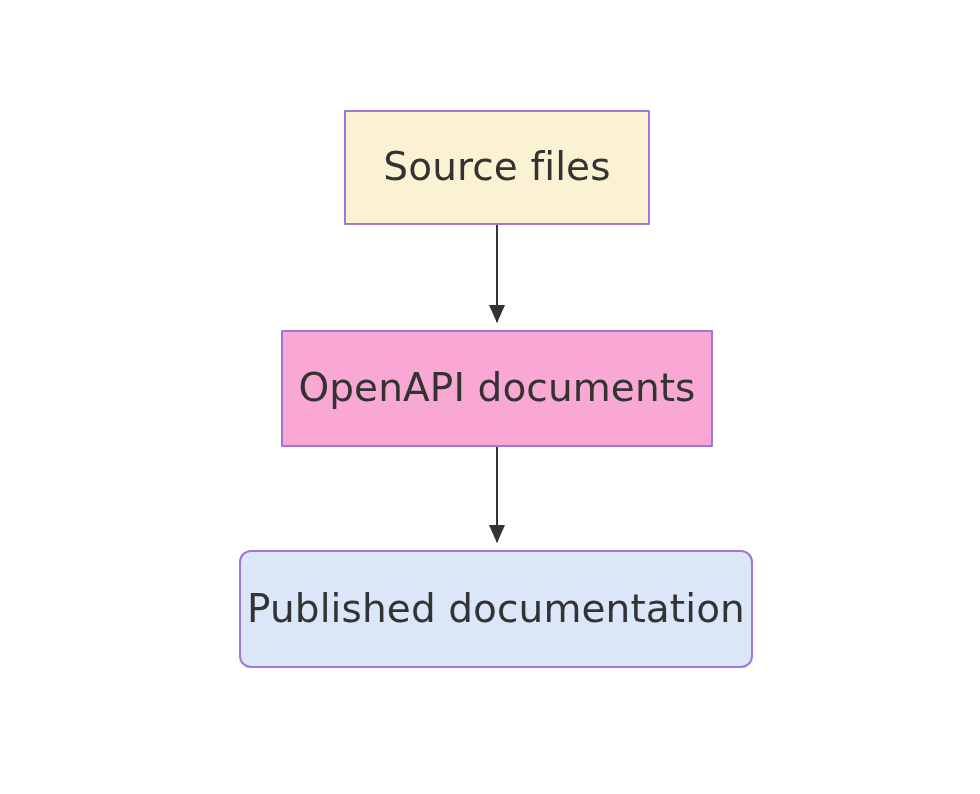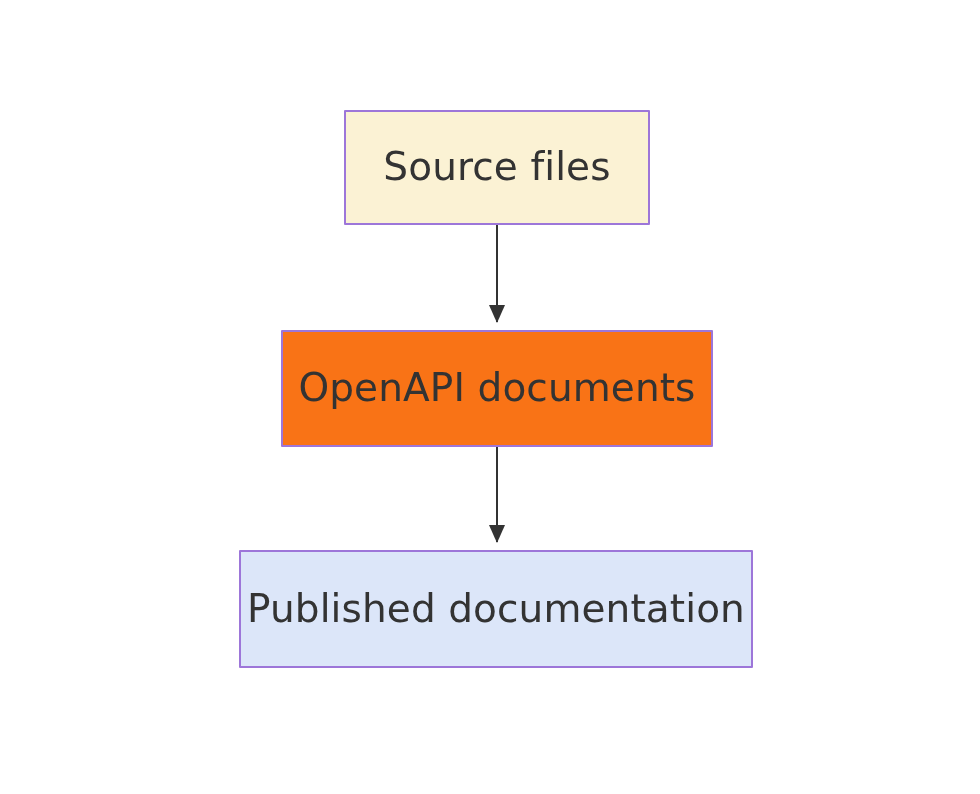--- a/index.html
+++ b/index.html
@@ -59,20 +59,21 @@
     top: 330px;
     width: 432px;
     height: 117px;
   }
   
   #node-2 {
     left: 239px;
     top: 550px;
     width: 514px;
     height: 118px;
+    border-radius: 12px;
   }
 </style>
 </head>
 <body style="background: rgb(255, 255, 255);">
 
 <div id="diagram-canvas" style="width: 980px; height: 794px; background: rgb(255, 255, 255);">
 
   <svg class="edge-layer" width="980" height="794" viewBox="0 0 980 794" xmlns="http://www.w3.org/2000/svg">
     <defs>
       <marker id="arrowhead-filled" markerWidth="9" markerHeight="8" refX="8.5" refY="4" orient="auto" markerUnits="strokeWidth">
@@ -86,21 +87,21 @@
 
     <g>
       <line x1="497" y1="447" x2="497" y2="542" stroke="#333333" stroke-width="2" marker-end="url(#arrowhead-filled)"></line>
     </g>
   </svg>
 
   <div id="node-0" class="flow-node" style="background-color: rgb(251, 242, 212); border-color: rgb(157, 118, 217); left: 344px; top: 110px; width: 306px; height: 115px;">
     <span class="node-label" style="color: rgb(51, 51, 51);">Source files</span>
   </div>
 
-  <div id="node-1" class="flow-node" style="background-color: #f97316; border-color: rgb(157, 118, 217); left: 281px; top: 330px; width: 432px; height: 117px;">
+  <div id="node-1" class="flow-node" style="background-color: #f9a8d4; border-color: rgb(157, 118, 217); left: 281px; top: 330px; width: 432px; height: 117px;">
     <span class="node-label" style="color: rgb(51, 51, 51);">OpenAPI documents</span>
   </div>
 
   <div id="node-2" class="flow-node" style="background-color: rgb(220, 230, 249); border-color: rgb(157, 118, 217); left: 239px; top: 550px; width: 514px; height: 118px;">
     <span class="node-label" style="color: rgb(51, 51, 51);">Published documentation</span>
   </div>
 
 </div>
 
 </body></html>

